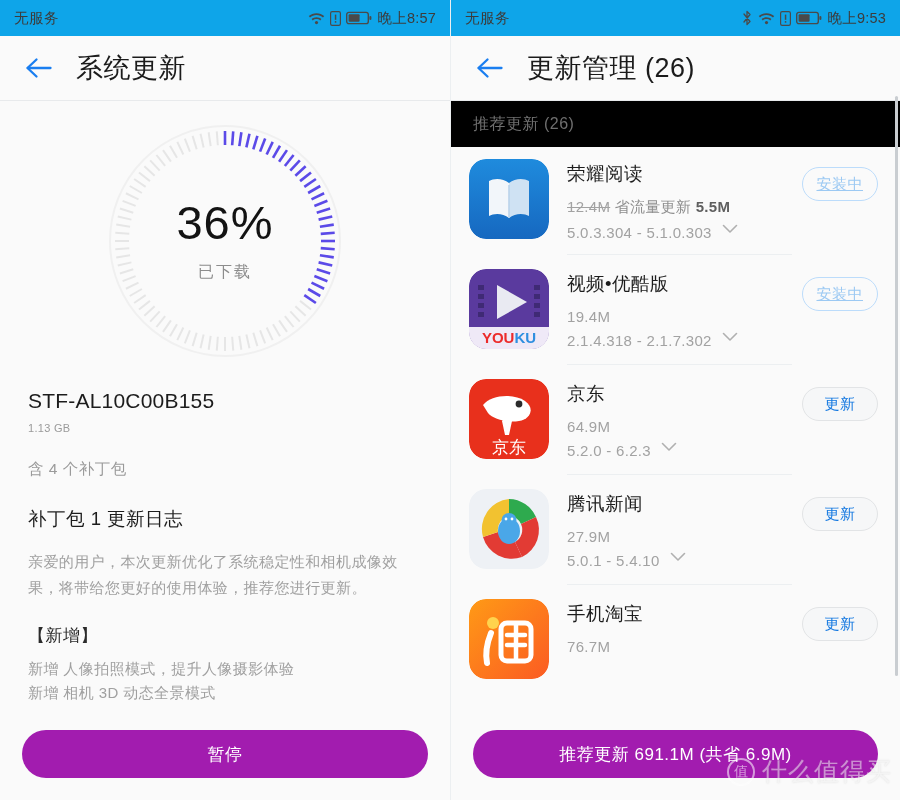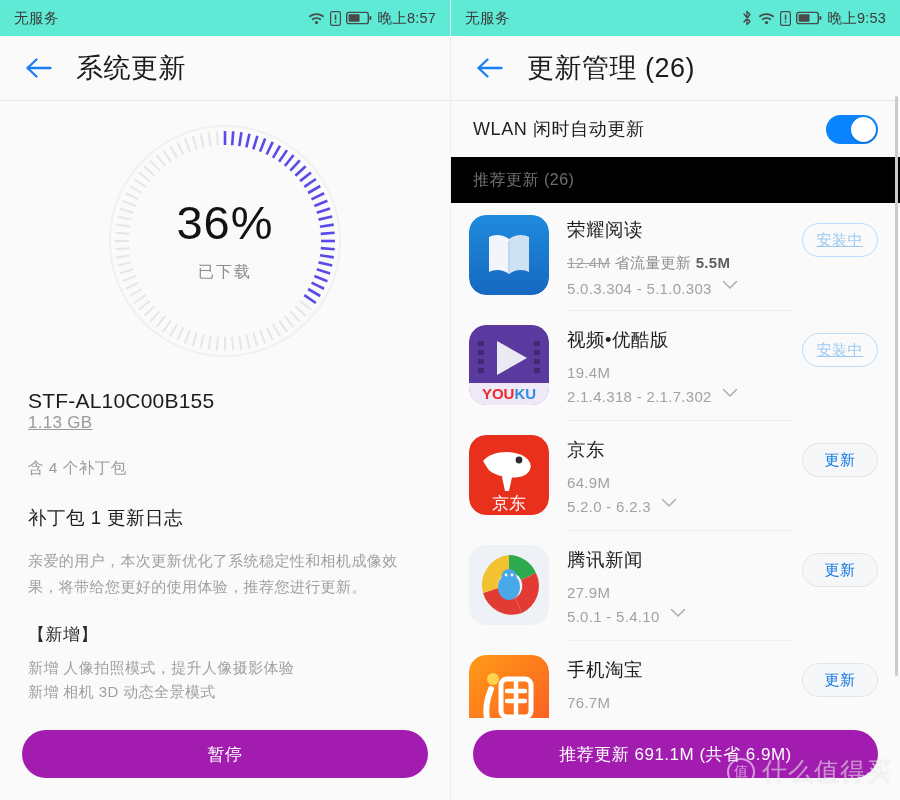--- a/index.html
+++ b/index.html
@@ -24,21 +24,21 @@
   .panel-right { background: #fafafa; border-left: 1px solid #eceff1; }
 
   
   .statusbar {
     height: 36px;
     display: flex;
     align-items: center;
     padding: 0 14px;
     font-size: 14.5px;
     color: #3c3c3c;
-    background: #5eead4;
+    background: #0ea5e9;
   }
   .statusbar .carrier { flex: 0 0 auto; letter-spacing: .5px; }
   .statusbar .sb-spacer { flex: 1 1 auto; }
   .statusbar .sb-icons {
     display: flex; align-items: center; gap: 5px;
   }
   .sb-time { margin-left: 6px; font-size: 14.5px; color: #3c3c3c; letter-spacing: .2px;}
   .icn { display: inline-block; line-height: 0; }
 
   
@@ -84,21 +84,21 @@
     margin-top: 16px;
     font-size: 16px; color: #8c8c8c; letter-spacing: 2px;
   }
 
   
   .details { padding: 8px 28px 0 28px; }
   .build-name {
     font-size: 21px; color: #1c1c1c; letter-spacing: .2px;
   }
   .build-size {
-    font-size: 17px; color: #9a9a9a; letter-spacing: .3px; text-decoration: underline;
+    margin-top: 9px; font-size: 11px; color: #9a9a9a; letter-spacing: .3px;
   }
   .patch-count {
     margin-top: 25px; font-size: 15.5px; color: #9a9a9a; letter-spacing: .5px;
   }
   .patch-title {
     margin-top: 26px; font-size: 18.5px; color: #1c1c1c; letter-spacing: .5px;
   }
   .patch-body {
     margin-top: 18px; font-size: 15px; color: #a0a0a0;
     line-height: 1.75; letter-spacing: .4px;
@@ -443,26 +443,20 @@
       <span class="back-btn">
         <svg width="28" height="24" viewBox="0 0 28 24">
             <path d="M11.5 3.5 L2.5 12 L11.5 20.5" fill="none" stroke="#1a7ef0" stroke-width="2.3" stroke-linecap="round" stroke-linejoin="round"></path>
             <path d="M2.8 12 H25.5" stroke="#1a7ef0" stroke-width="2.3" stroke-linecap="round"></path>
           </svg>
       </span>
       <span class="appbar-title">更新管理 (26)</span>
     </div>
     <div class="hairline"></div>
 
-    <div class="toggle-row">
-      <span class="toggle-label">WLAN 闲时自动更新</span>
-      <span class="switch">
-        <span class="knob"></span>
-      </span>
-    </div>
 
     <div class="group-header">推荐更新 (26)</div>
 
     <div class="app-list" id="app-list">
         <div class="app-row">
           <div class="app-icon"><svg width="80" height="80" viewBox="0 0 80 80">
               <defs>
                 <linearGradient id="hrg" x1="0" y1="0" x2="0" y2="1">
                   <stop offset="0" stop-color="#1f8bdd"></stop>
                   <stop offset="1" stop-color="#1668c0"></stop>

